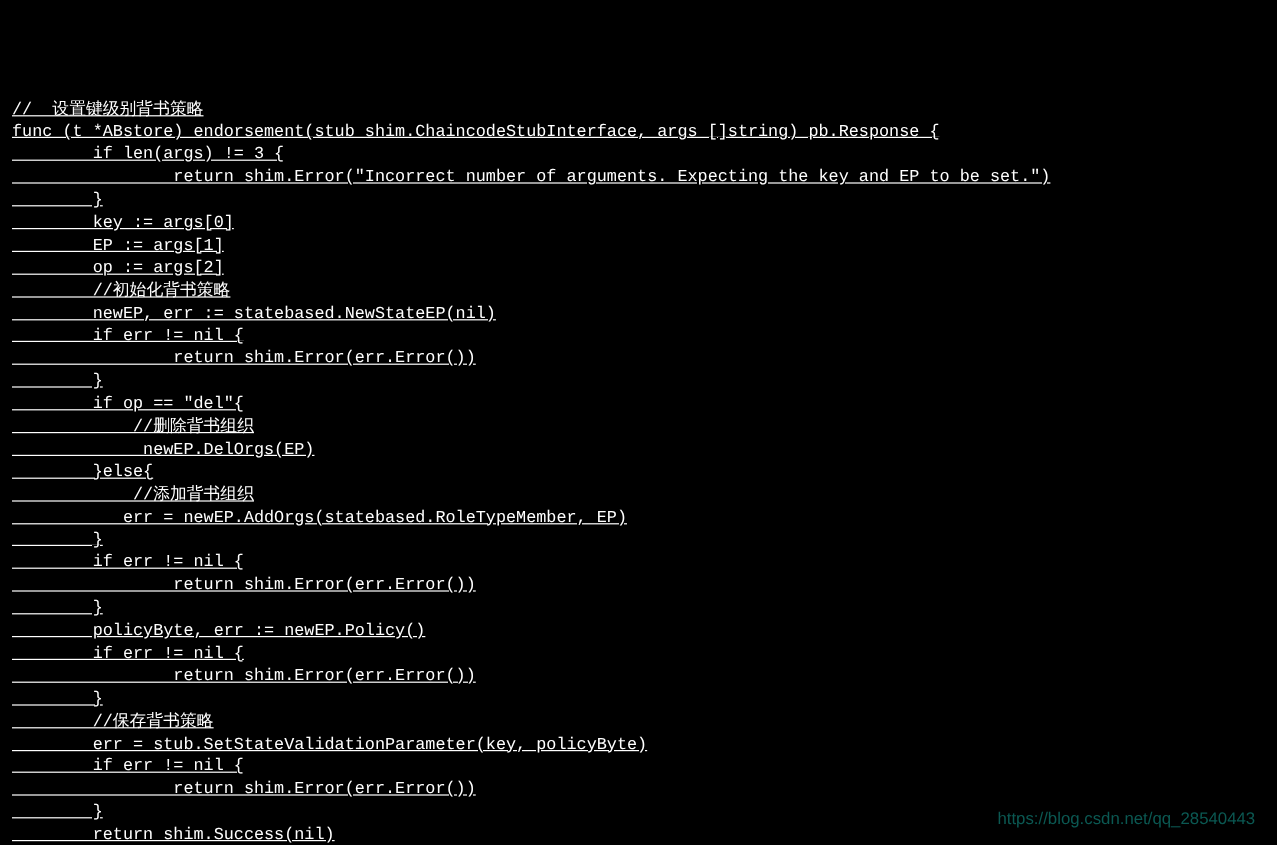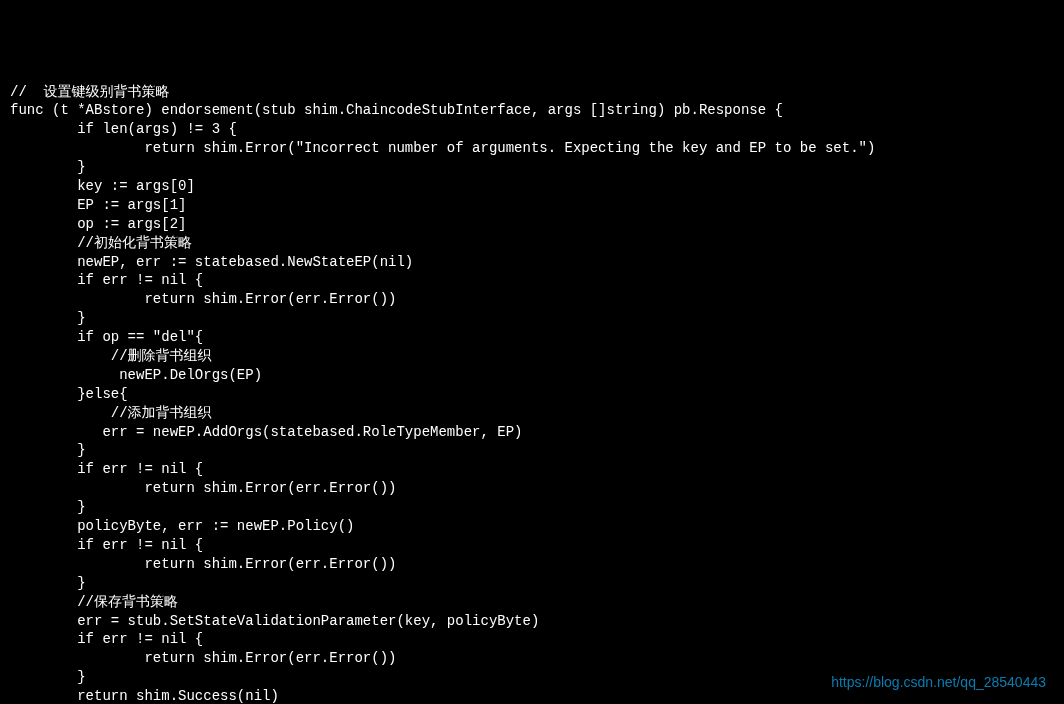--- a/index.html
+++ b/index.html
@@ -15,26 +15,27 @@
       line-height: 1.35;
       padding: 7px 10px;
       width: 1064px;
       height: 704px;
       overflow: hidden;
       position: relative;
       white-space: pre;
     }
     .code-line {
       display: block;
+      text-decoration: underline;
     }
     .watermark {
       position: absolute;
       bottom: 12px;
       right: 18px;
-      color: #0ea5e9;
+      color: #0f766e;
       font-family: Arial, sans-serif;
       font-size: 14px;
       opacity: 0.75;
     }
   </style>
 </head>
 <body>
 
 
 

